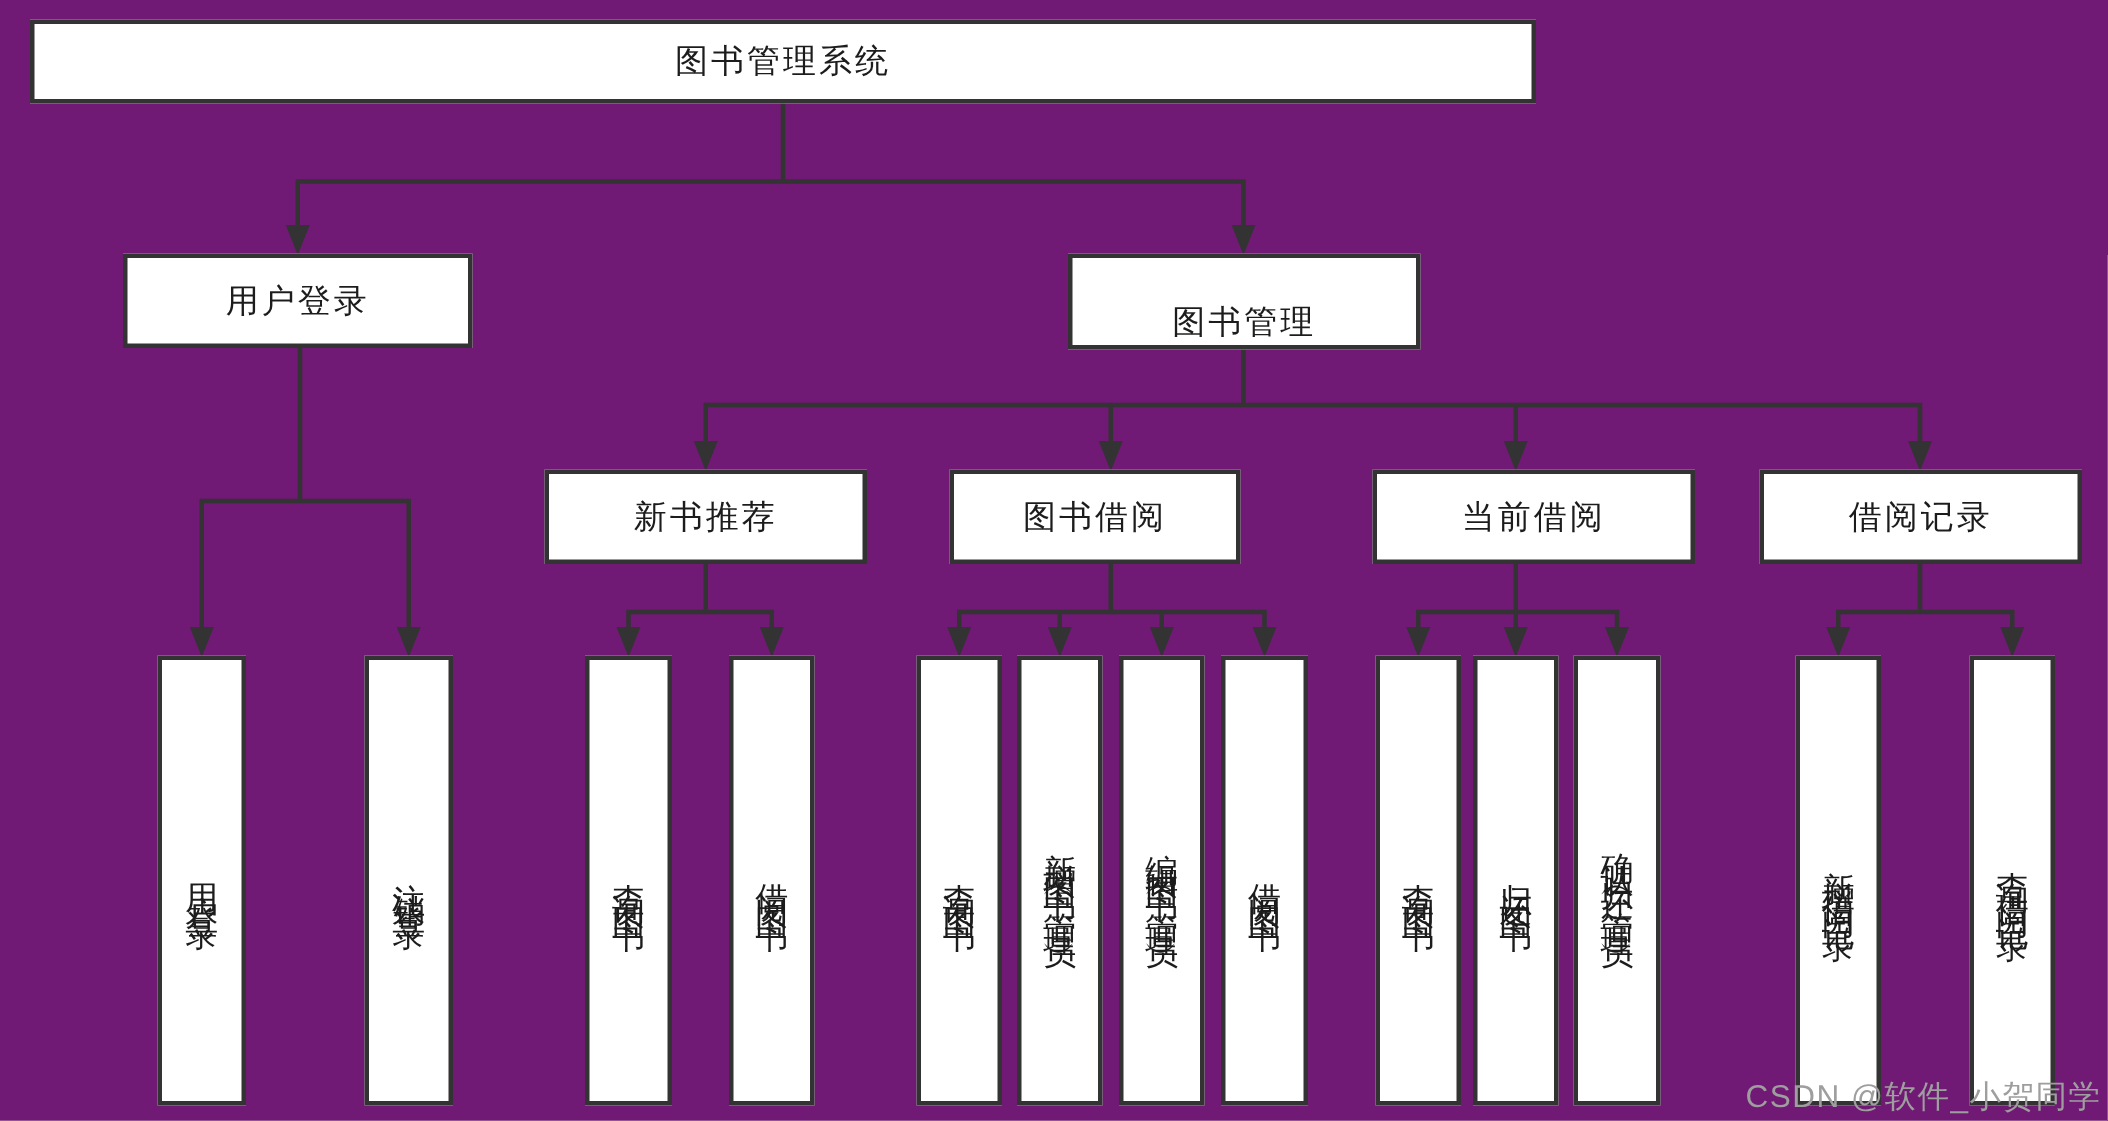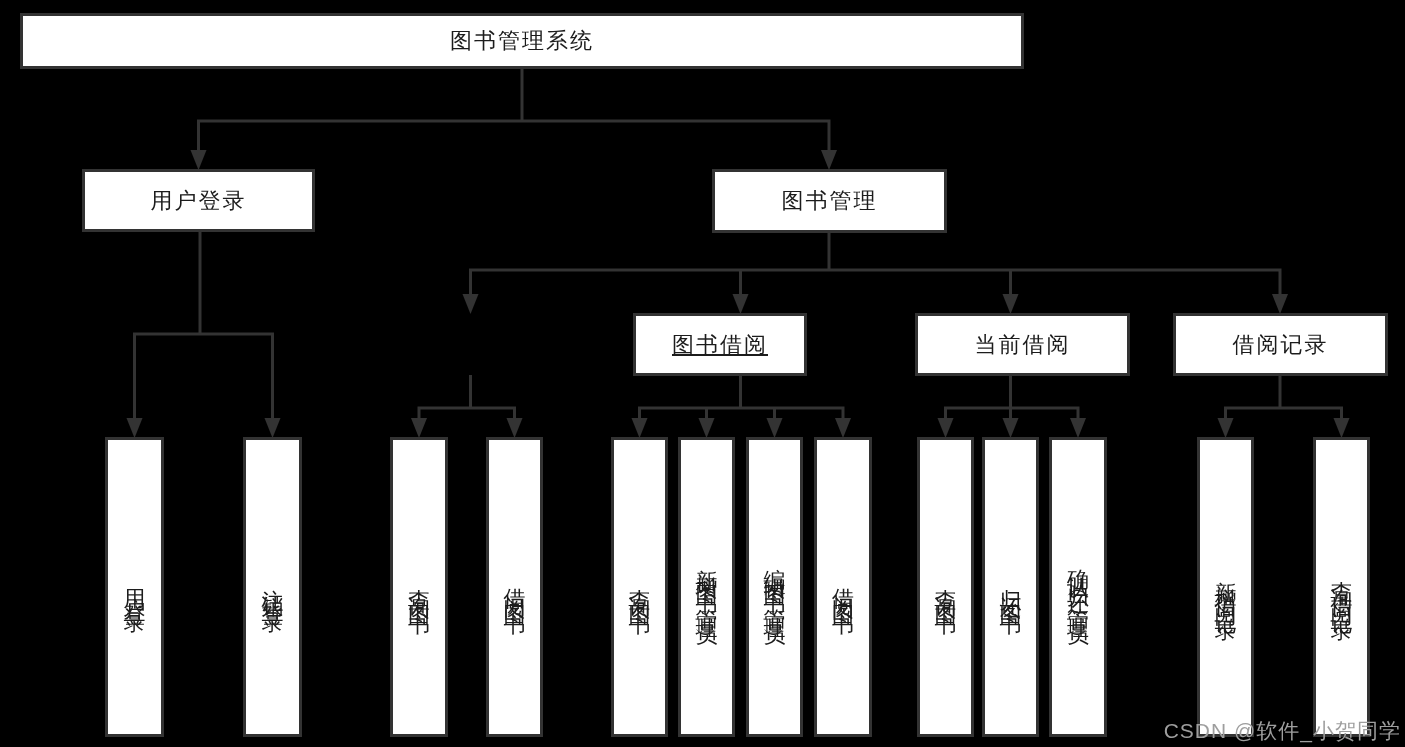--- a/index.html
+++ b/index.html
@@ -4,21 +4,21 @@
 <style>
   html, body { margin: 0; padding: 0; }
   body {
     background: #ffffff;
     font-family: "Liberation Sans", sans-serif;
   }
   .canvas {
     position: relative;
     width: 1405px;
     height: 747px;
-    background: #000000;
+    background: #701a75;
     overflow: hidden;
   }
   .wires {
     position: absolute;
     left: 0; top: 0;
     z-index: 1;
   }
   .wires path { stroke: #333333; stroke-width: 3; fill: none; }
   .wires polygon { fill: #333333; stroke: none; }
   .hbox {
@@ -115,25 +115,28 @@
     </g>
   </svg>
 
   <div class="hbox" style="left:20px; top:13px; width:1004px; height:56px;">
     <span>图书管理系统</span>
   </div>
 
   <div class="hbox" style="left:82px; top:169px; width:233px; height:63px;">
     <span>用户登录</span>
   </div>
-  <div class="hbox" style="left:712px; top:169px; width:235px; height:64px;">
+  <div class="hbox" style="left:712px; top:169px; width:235px; height:64px;align-items:flex-end;">
     <span>图书管理</span>
   </div>
 
-  <div class="hbox" style="left:633px; top:313px; width:174px; height:63px;text-decoration:underline;">
+  <div class="hbox" style="left:363px; top:313px; width:215px; height:63px;">
+    <span>新书推荐</span>
+  </div>
+  <div class="hbox" style="left:633px; top:313px; width:194px; height:63px;">
     <span>图书借阅</span>
   </div>
   <div class="hbox" style="left:903px; top:313px; width:215px; height:63px;margin-left:12px;">
     <span>当前借阅</span>
   </div>
   <div class="hbox" style="left:1173px; top:313px; width:215px; height:63px;">
     <span>借阅记录</span>
   </div>
 
   <div class="leaf" style="left:105px; width:59px;">

